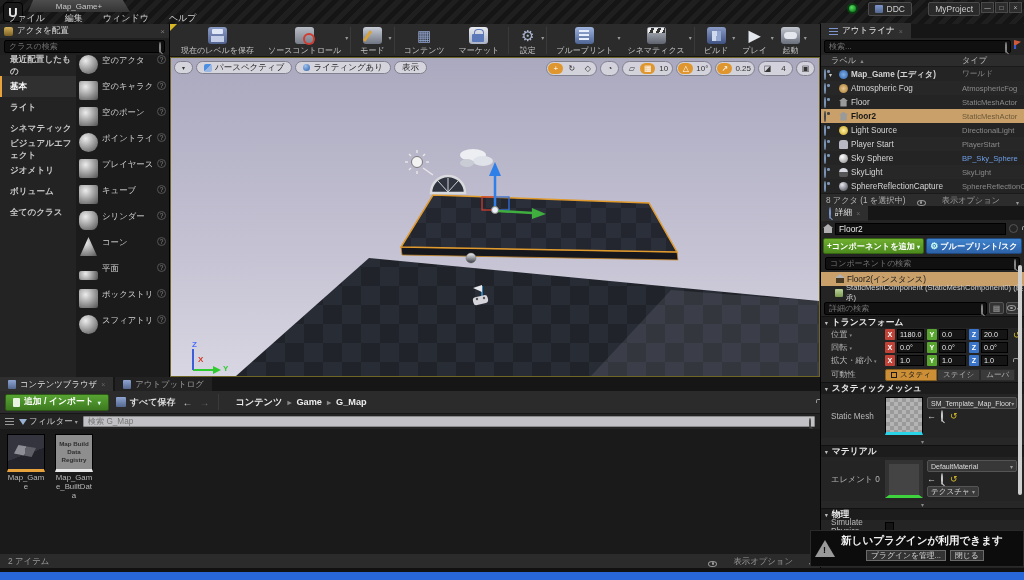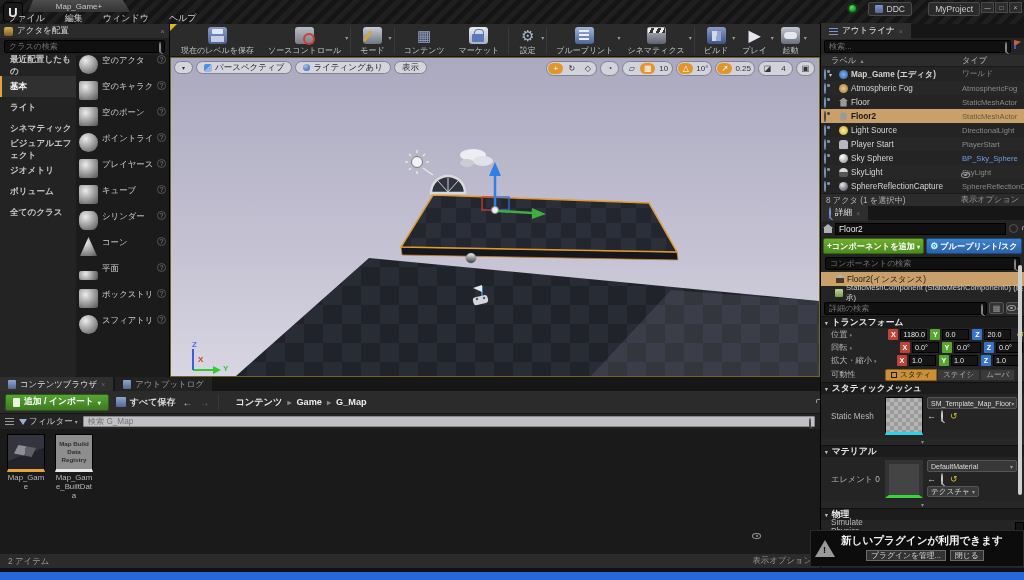--- a/index.html
+++ b/index.html
@@ -132,21 +132,21 @@
   .cb-items { flex:1; background:#1a1a1a; padding:5px 6px; gap:8px; display:flex; align-items:flex-start; }
   .asset { width:40px; display:flex; flex-direction:column; align-items:center; gap:2px; }
   .asset .th { width:38px; height:38px; border:1px solid #000; }
   .asset .th.map { background:linear-gradient(160deg,#34343e 55%,#23232b 55%),#2a2a33; border-bottom:3px solid #e8a33d; position:relative; }
   .asset .th.map::before { content:""; position:absolute; left:6px; top:10px; width:22px; height:12px;
     background:linear-gradient(100deg,#8e8e96 50%,#5e5e66 50%); clip-path:polygon(20% 0,100% 25%,80% 100%,0 70%); }
   .asset .th.data { background:#8e8e8e; border-bottom:3px solid #e8e8e8; color:#2e2e2e; font-size:6.2px; font-weight:bold;
     display:flex; align-items:center; justify-content:center; text-align:center; padding:2px; line-height:1.3; }
   .asset .alab { font-size:7.8px; color:#b8b8b8; text-align:center; line-height:1.15; word-break:break-all; }
   .cb-status { height:14px; background:#2b2b2b; font-size:8.4px; color:#999; padding:0 8px; }
-  .viewopt { margin-left:auto; gap:16px; color:#999; display:flex; align-items:flex-start;flex-direction:column; }
+  .viewopt { margin-left:auto; gap:16px; color:#999; display:flex; align-items:flex-end; }
   .eyei { width:9px; height:6px; border:1px solid currentColor; border-radius:50%; position:relative; flex:none; }
   .eyei::after { content:""; position:absolute; left:2.2px; top:0.8px; width:2.6px; height:2.6px; background:currentColor; border-radius:50%; }
 
   
   .rp { left:820px; top:24px; width:204px; height:544px; background:#242424; border-left:1px solid #000; display:flex; flex-direction:column; }
   .rp-tabs { height:14px; background:#161616; }
   .rp-tab { height:14px; background:#2e2e2e; padding:8px 8px; gap:4px; font-size:8.6px; color:#e8e8e8; display:flex; align-items:center; }
   .ol-search { padding:2px 3px; gap:3px; display:flex; }
   .pin { width:7px; height:9px; background:linear-gradient(#d05a3a 50%,#3a5ad0 50%); clip-path:polygon(0 0,100% 20%,30% 55%,30% 100%,0 100%); }
   .ol-head { height:12px; background:#2c2c2c; font-size:8.2px; color:#b5b5b5; padding-left:10px; border-bottom:1px solid #1a1a1a; }
@@ -185,21 +185,21 @@
   .inst { height:14px; background:#c9a06a; display:flex; align-items:center; gap:3px; padding:0 15px;
     font-size:8.2px; color:#1a1a1a; }
   .comp { height:14px; display:flex; align-items:center; gap:3px; padding-left:14px; font-size:7.6px; color:#cfcfcf; }
   .comp .cico { width:8px; height:8px; background:linear-gradient(#bdd49a,#7a9a50); border-radius:1px; flex:none; }
   .dsearch { height:16px; display:flex; gap:2px; padding:2px 3px; }
   .sqbtn { width:15px; height:12px; background:#333; border:1px solid #555; border-radius:2px; color:#999;
     display:flex; align-items:center; justify-content:center; font-size:8px; gap:1px; }
   .sec-head { height:12px; background:#1c1c1c; border-top:1px solid #111; display:flex; align-items:center; gap:4px;
     padding-left:4px; font-size:8.8px; font-weight:bold; color:#e8e8e8; }
   .sec-head .car { font-size:5.5px; color:#bbb; }
-  .tfrow { height:13px; display:flex; align-items:center;justify-content:space-between; }
+  .tfrow { height:13px; display:flex; align-items:center; }
   .tflab { width:64px; padding-left:10px; font-size:8.2px; color:#b8b8b8; flex:none; display:flex; gap:2px; align-items:center; }
   .tflab .car { font-size:5px; color:#888; }
   .vec { display:flex; gap:2px; align-items:center; }
   .axc { width:10px; height:11px; font-size:7.2px; font-weight:bold; color:#fff; display:flex; align-items:center; justify-content:center; border-radius:1px; }
   .axc.x { background:#c14236; } .axc.y { background:#58a62f; } .axc.z { background:#3a74c8; }
   .vv { width:27px; height:11px; background:#151515; border:1px solid #000; color:#e8e8e8; font-size:7.2px;
     display:flex; align-items:center; padding-left:2px; margin-right:1px; }
   .resetg { color:#d8c22a; font-size:9px; margin-left:2px; }
   .mobrow { height:15px; display:flex; align-items:center; }
   .mob { height:12px; padding:0 5px; font-size:7.6px; display:flex; align-items:center; gap:3px;

